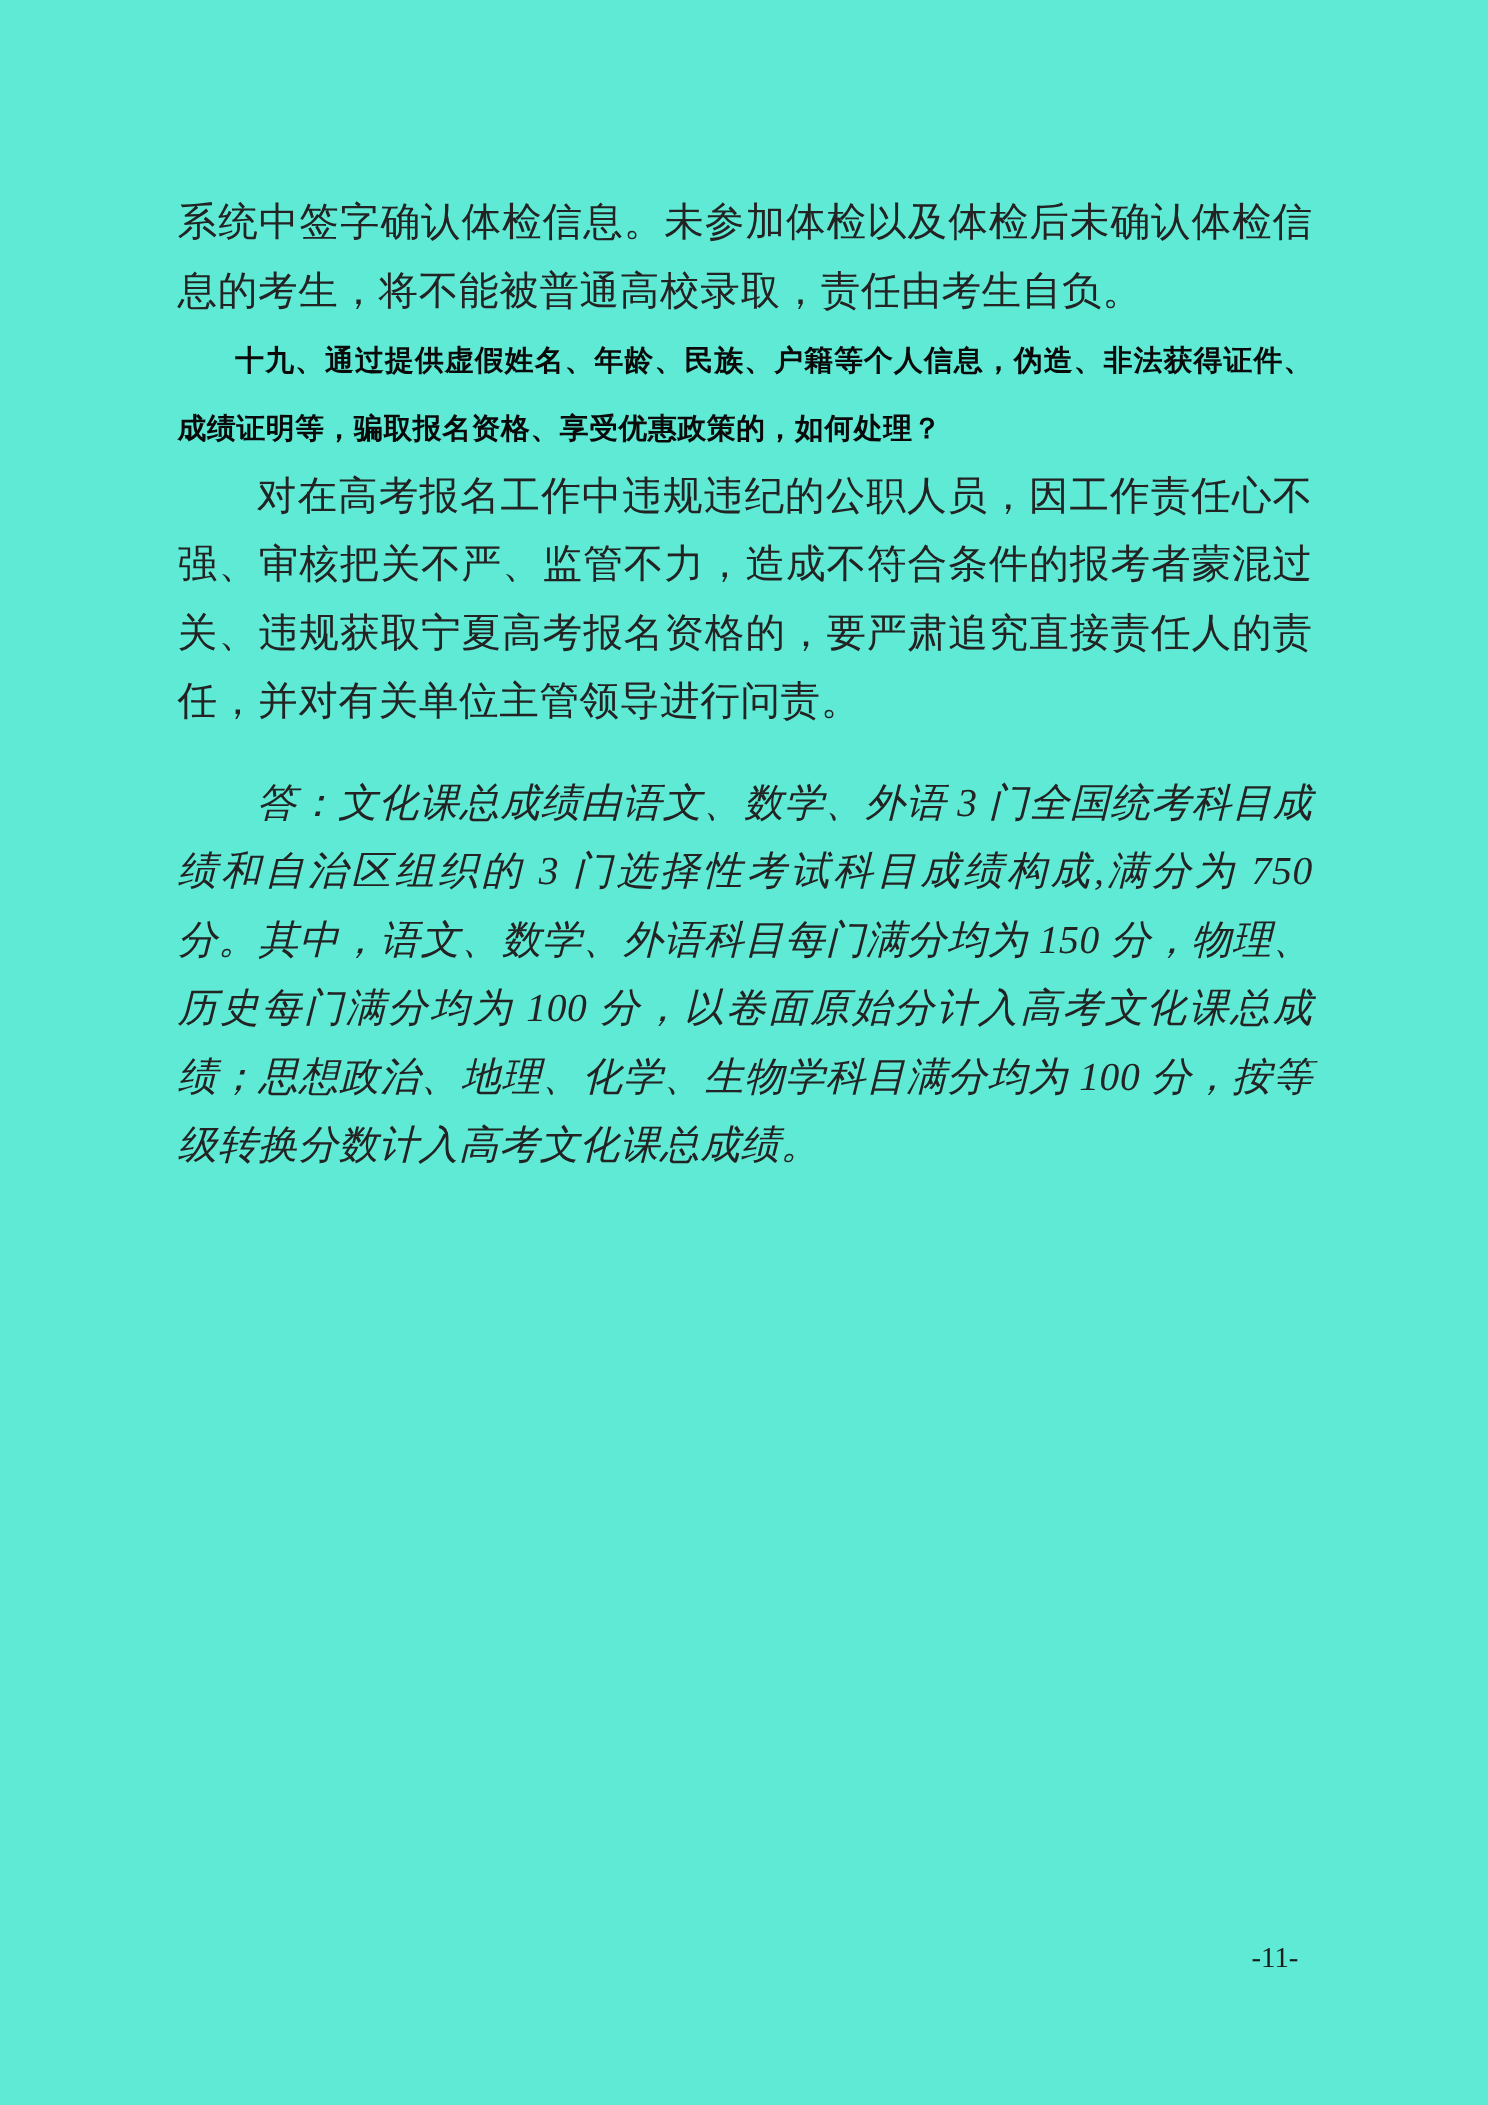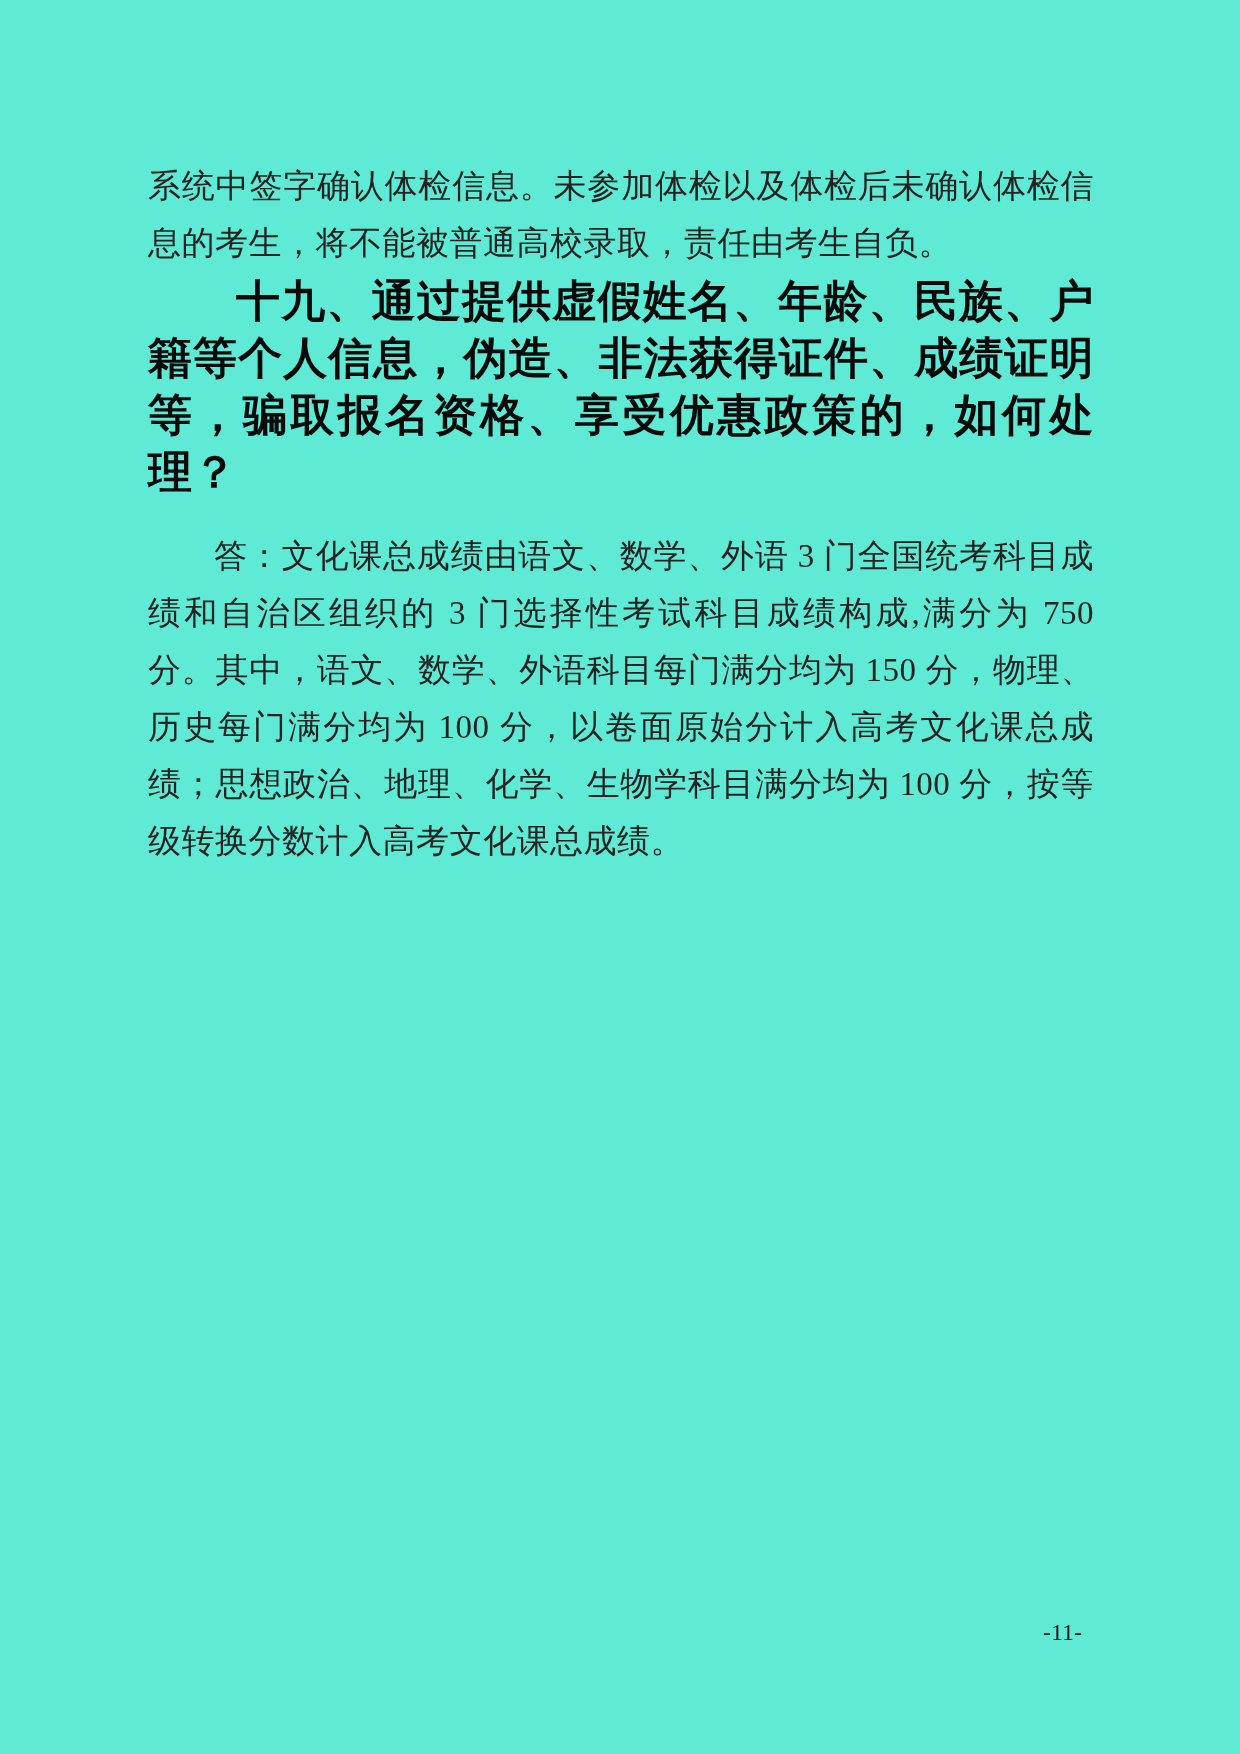--- a/index.html
+++ b/index.html
@@ -31,32 +31,33 @@
     color: #232323;
     letter-spacing: 0.5px;
   }
   .para.continuation {
     text-indent: 0;
   }
   .q-heading {
     margin: 0;
     font-family: "Liberation Sans", "DejaVu Sans", sans-serif;
     font-weight: 700;
-    font-size: 44px;
+    font-size: 24px;
     line-height: 57px;
     text-align: justify;
     text-indent: 2em;
     color: #0a0a0a;
     letter-spacing: 0.5px;
   }
   .q-heading.spaced {
     margin-top: 36px;
   }
   .para.spaced-after-heading {
     margin-top: 28px;
+    font-style: italic;
   }
   .page-number {
     position: absolute;
     top: 1608px;
     right: 158px;
     font-family: "Liberation Serif", "DejaVu Serif", serif;
     font-size: 24px;
     line-height: 48px;
     color: #1a1a1a;
   }
@@ -65,20 +66,21 @@
 <body>
 
 <div class="page">
   <div class="text-block">
 
     <p class="para continuation">系统中签字确认体检信息。未参加体检以及体检后未确认体检信息的考生，将不能被普通高校录取，责任由考生自负。</p>
 
     <p class="q-heading">十九、通过提供虚假姓名、年龄、民族、户籍等个人信息，伪造、非法获得证件、成绩证明等，骗取报名资格、享受优惠政策的，如何处理？</p>
 
 
+    <p class="para">对在高考报名工作中违规违纪的公职人员，因工作责任心不强、审核把关不严、监管不力，造成不符合条件的报考者蒙混过关、违规获取宁夏高考报名资格的，要严肃追究直接责任人的责任，并对有关单位主管领导进行问责。</p>
 
 
 
     <p class="para spaced-after-heading">答：文化课总成绩由语文、数学、外语 3 门全国统考科目成绩和自治区组织的 3 门选择性考试科目成绩构成,满分为 750 分。其中，语文、数学、外语科目每门满分均为 150 分，物理、历史每门满分均为 100 分，以卷面原始分计入高考文化课总成绩；思想政治、地理、化学、生物学科目满分均为 100 分，按等级转换分数计入高考文化课总成绩。</p>
 
   </div>
 
   <div class="page-number">-11-</div>
 </div>
 

